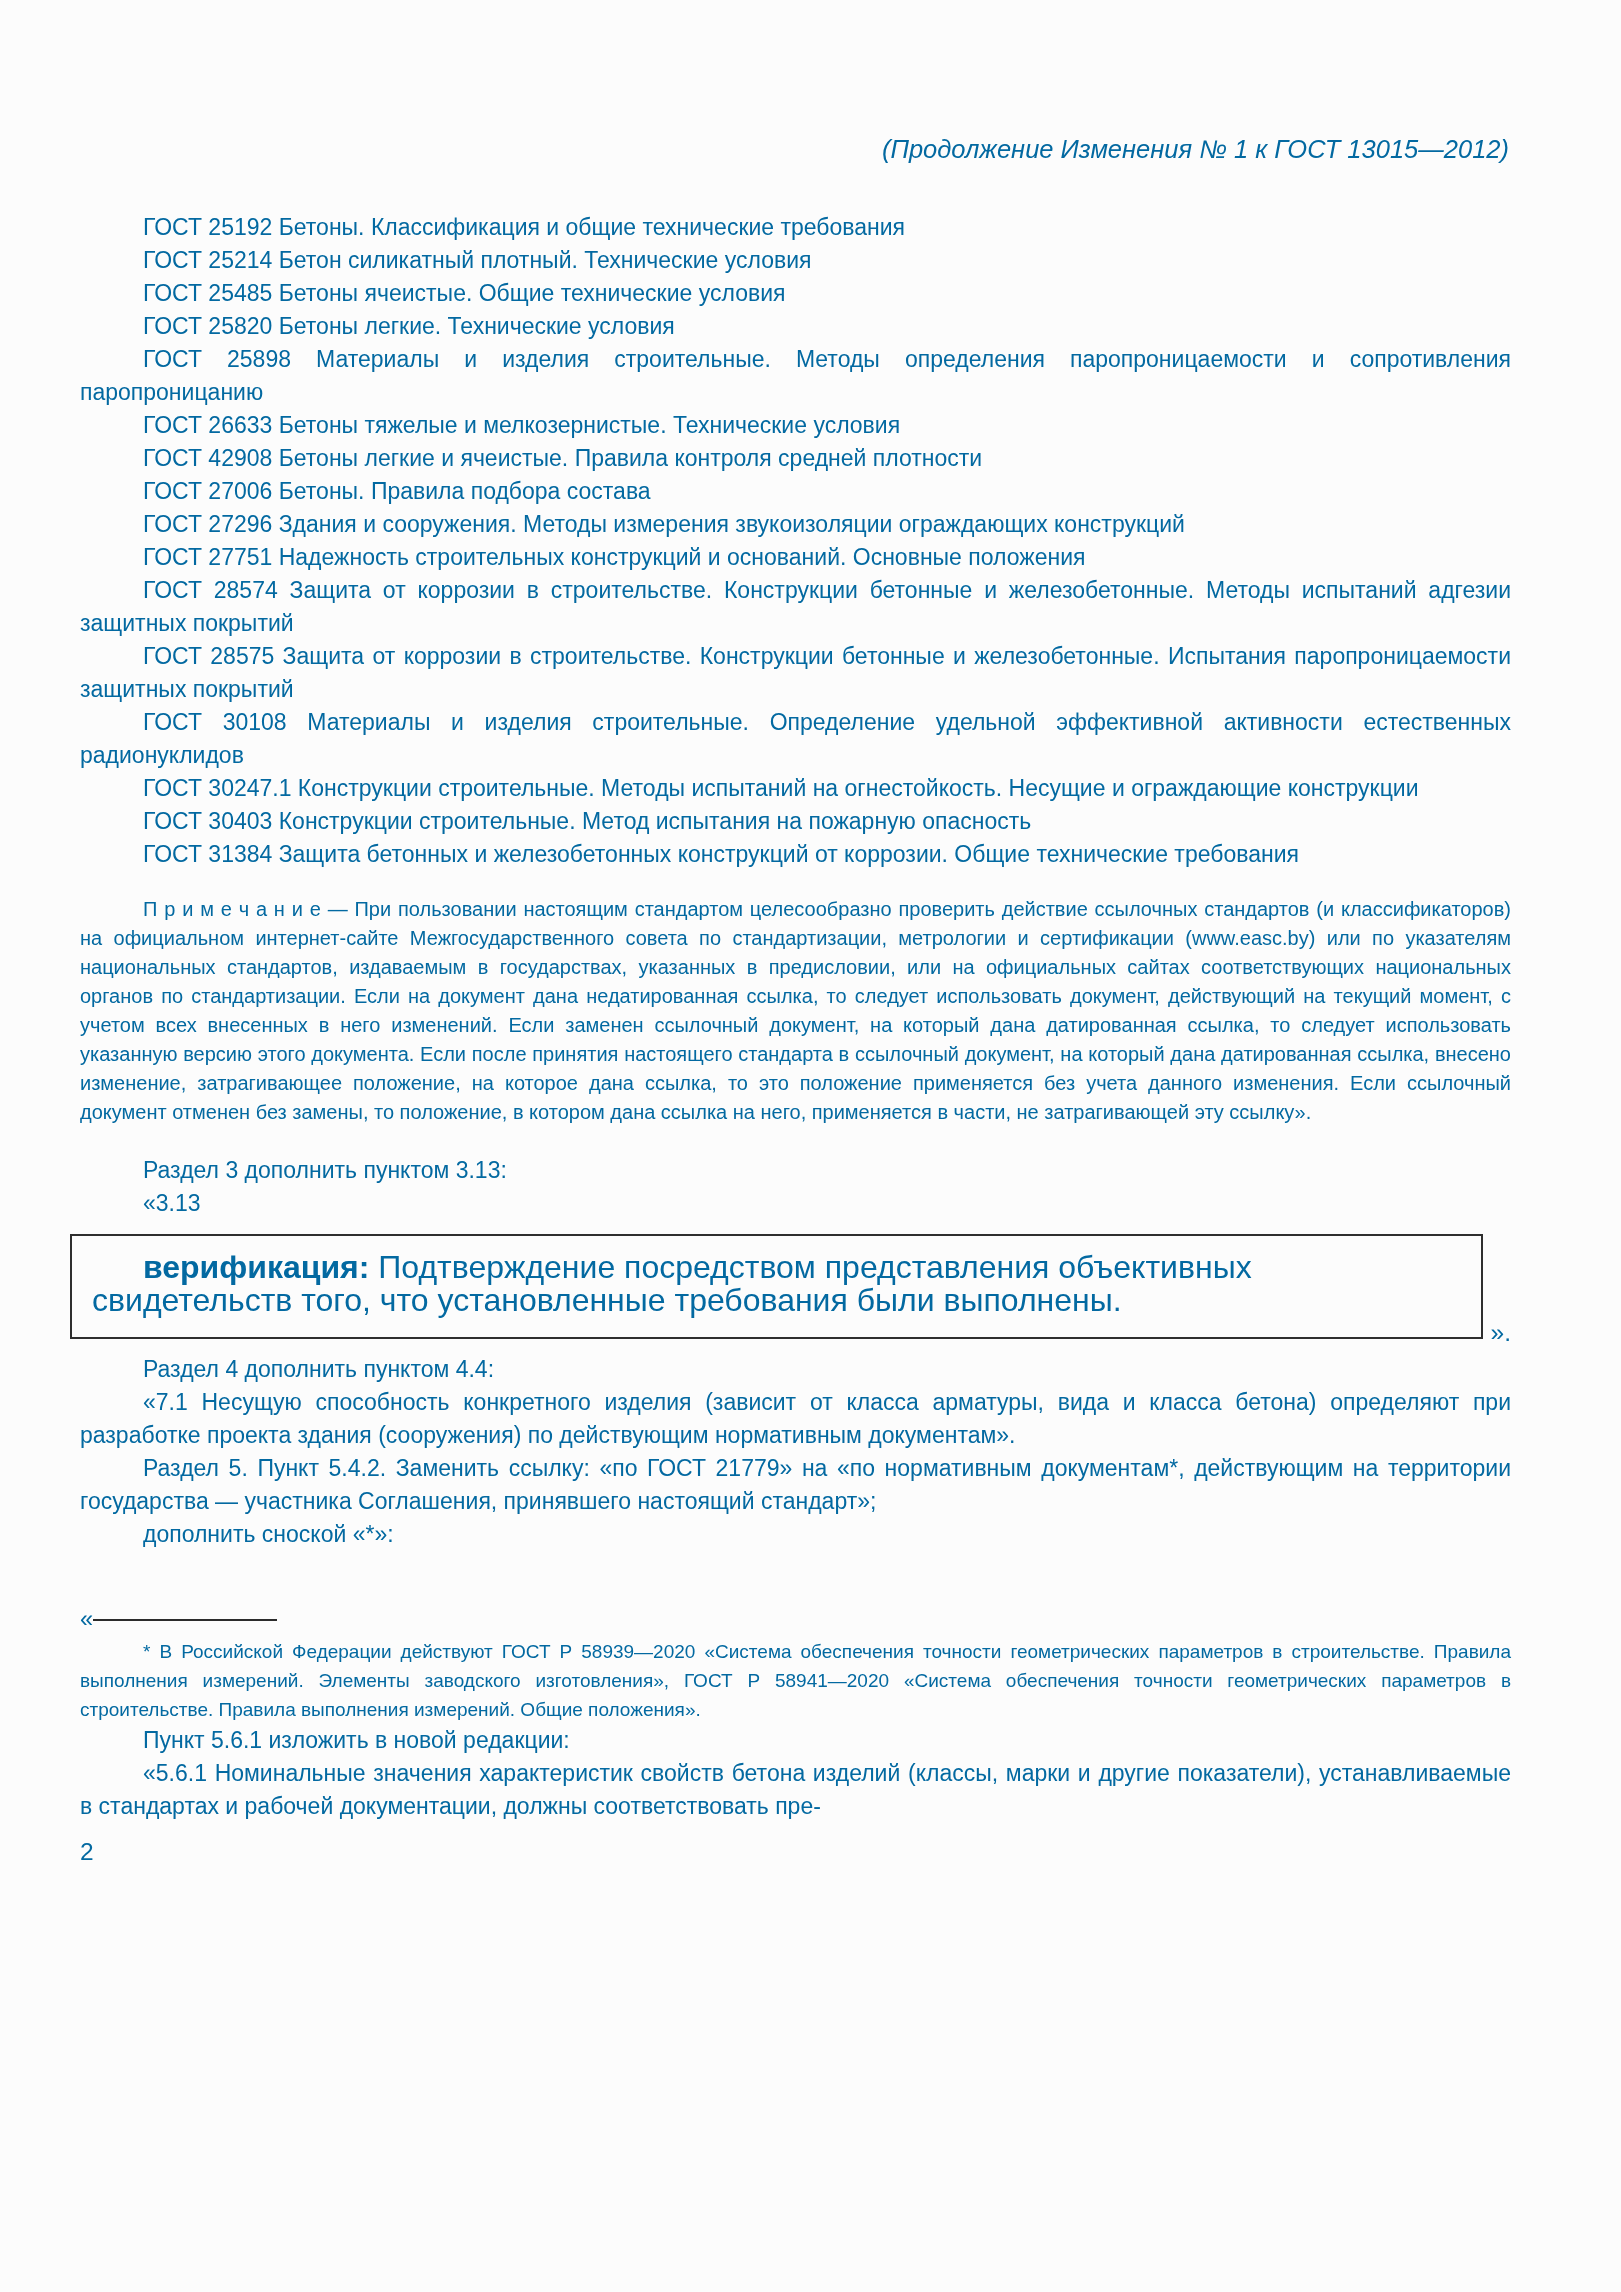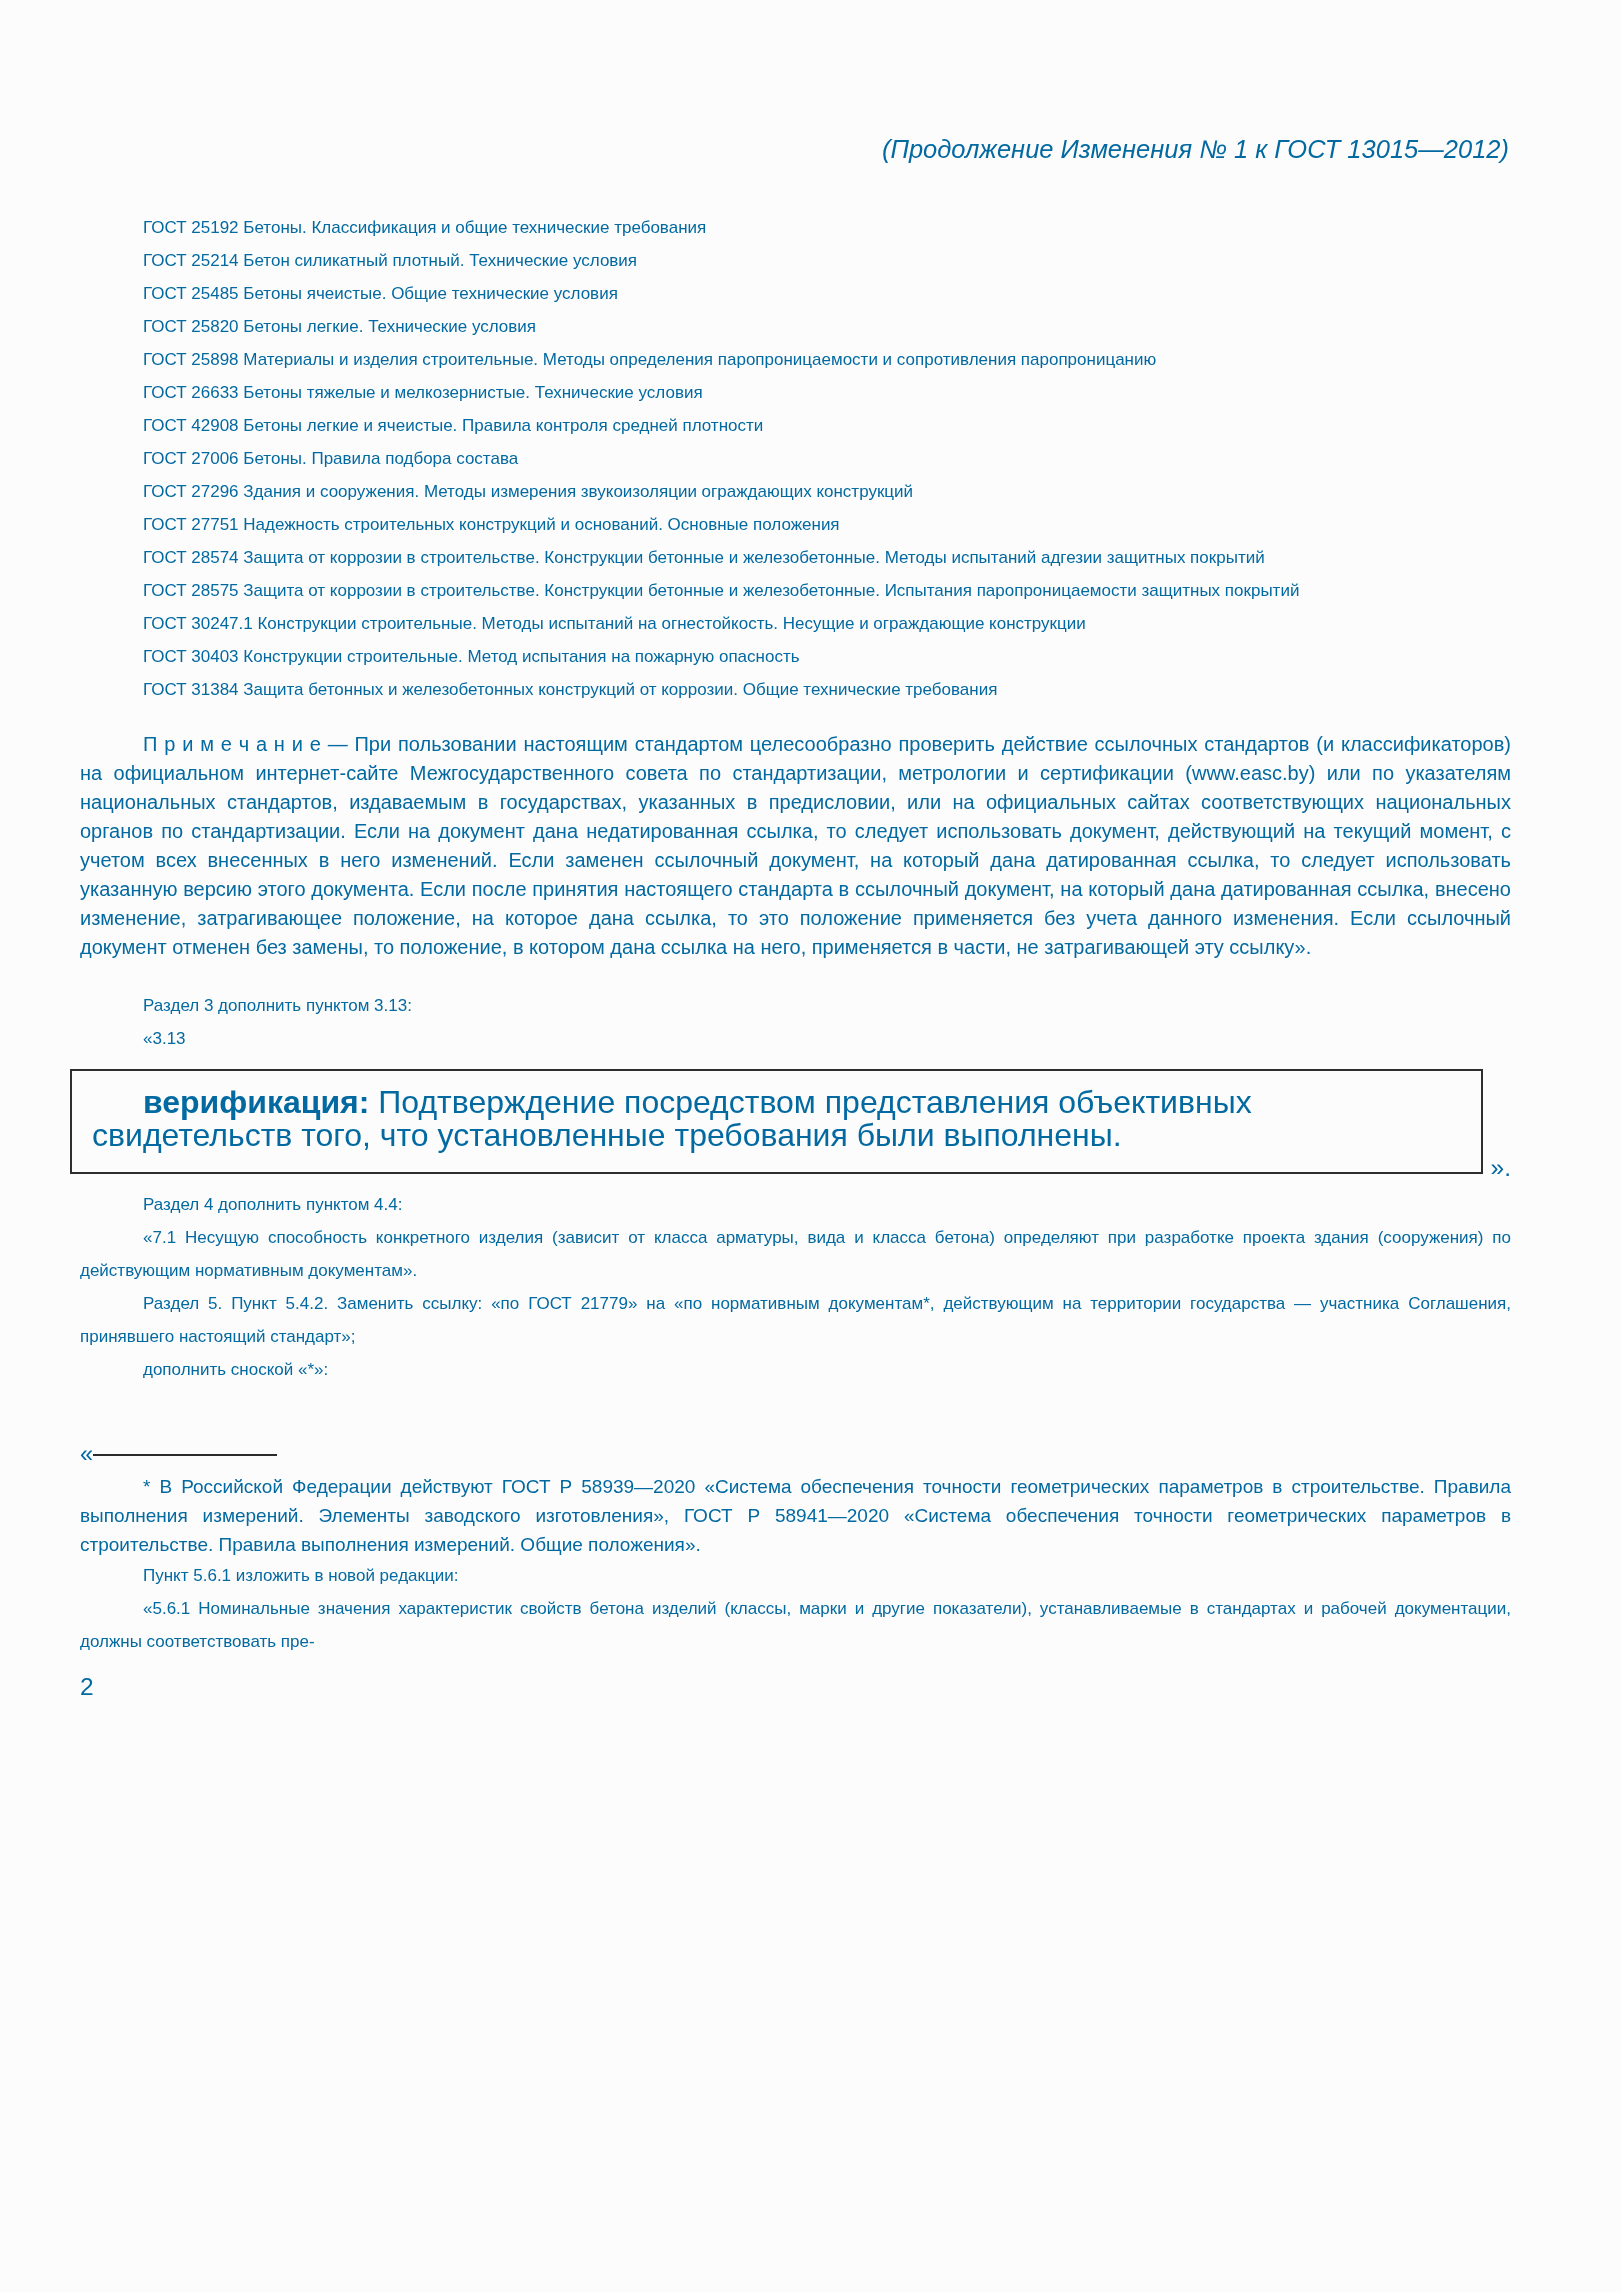--- a/index.html
+++ b/index.html
@@ -16,21 +16,21 @@
     position: relative;
   }
   .running-head {
     text-align: right;
     font-style: italic;
     font-size: 25.5px;
     line-height: 29px;
     margin: 0 2px 47px 0;
   }
   .para {
-    font-size: 17px;
+    font-size: 23px;
     line-height: 33px;
     text-align: justify;
     text-indent: 63px;
     margin: 0;
   }
   .note {
     font-size: 20px;
     line-height: 29px;
     text-align: justify;
     text-indent: 63px;
@@ -101,20 +101,21 @@
     <p class="para">ГОСТ 25485 Бетоны ячеистые. Общие технические условия</p>
     <p class="para">ГОСТ 25820 Бетоны легкие. Технические условия</p>
     <p class="para">ГОСТ 25898 Материалы и изделия строительные. Методы определения паропроницаемости и сопротивления паропроницанию</p>
     <p class="para">ГОСТ 26633 Бетоны тяжелые и мелкозернистые. Технические условия</p>
     <p class="para">ГОСТ 42908 Бетоны легкие и ячеистые. Правила контроля средней плотности</p>
     <p class="para">ГОСТ 27006 Бетоны. Правила подбора состава</p>
     <p class="para">ГОСТ 27296 Здания и сооружения. Методы измерения звукоизоляции ограждающих конструкций</p>
     <p class="para">ГОСТ 27751 Надежность строительных конструкций и оснований. Основные положения</p>
     <p class="para">ГОСТ 28574 Защита от коррозии в строительстве. Конструкции бетонные и железобетонные. Методы испытаний адгезии защитных покрытий</p>
     <p class="para">ГОСТ 28575 Защита от коррозии в строительстве. Конструкции бетонные и железобетонные. Испытания паропроницаемости защитных покрытий</p>
+    <p class="para">ГОСТ 30108 Материалы и изделия строительные. Определение удельной эффективной активности естественных радионуклидов</p>
     <p class="para">ГОСТ 30247.1 Конструкции строительные. Методы испытаний на огнестойкость. Несущие и ограждающие конструкции</p>
     <p class="para">ГОСТ 30403 Конструкции строительные. Метод испытания на пожарную опасность</p>
     <p class="para">ГОСТ 31384 Защита бетонных и железобетонных конструкций от коррозии. Общие технические требования</p>
   </section>
 
   <p class="note"><span>П р и м е ч а н и е — </span><span>При пользовании настоящим стандартом целесообразно проверить действие ссылочных стандартов (и классификаторов) на официальном интернет-сайте Межгосударственного совета по стандартизации, метрологии и сертификации (www.easc.by) или по указателям национальных стандартов, издаваемым в государствах, указанных в предисловии, или на официальных сайтах соответствующих национальных органов по стандартизации. Если на документ дана недатированная ссылка, то следует использовать документ, действующий на текущий момент, с учетом всех внесенных в него изменений. Если заменен ссылочный документ, на который дана датированная ссылка, то следует использовать указанную версию этого документа. Если после принятия настоящего стандарта в ссылочный документ, на который дана датированная ссылка, внесено изменение, затрагивающее положение, на которое дана ссылка, то это положение применяется без учета данного изменения. Если ссылочный документ отменен без замены, то положение, в котором дана ссылка на него, применяется в части, не затрагивающей эту ссылку».</span></p>
 
   <p class="para gap-lg">Раздел 3 дополнить пунктом 3.13:</p>
   <p class="para">«3.13</p>
 

